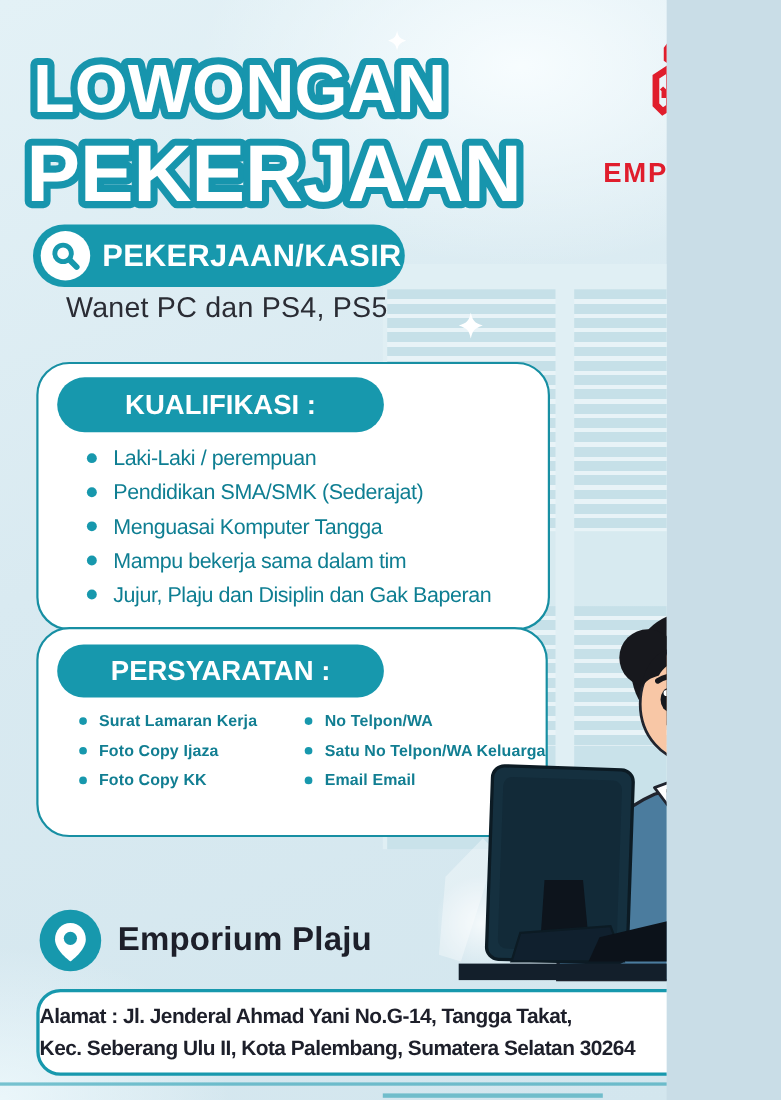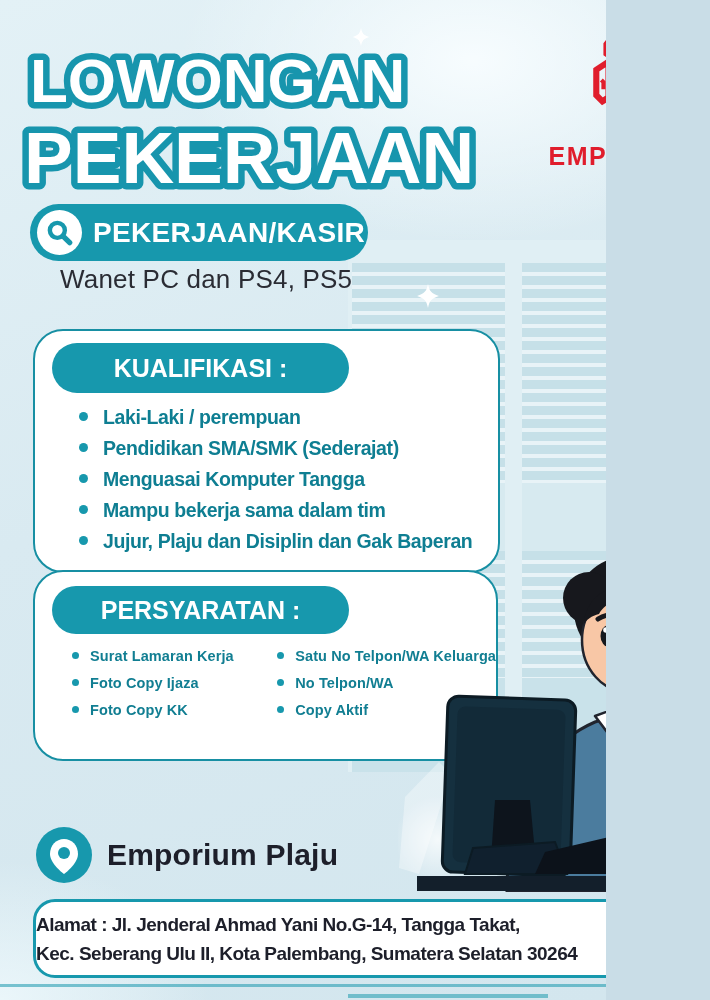--- a/index.html
+++ b/index.html
@@ -38,21 +38,21 @@
     align-items:center;justify-content:center;flex:0 0 auto;}
   .pos-badge .label{color:#ffffff;font-weight:bold;font-size:28px;letter-spacing:.3px;margin-left:11px;}
   .subtitle{position:absolute;left:60px;top:264px;font-size:26px;color:#2a2c34;z-index:2;letter-spacing:.2px;}
 
   
   .card{position:absolute;background:#ffffff;border:2px solid #178fa3;border-radius:30px;z-index:2;}
   .card-pill{background:#1798ad;border-radius:25px;color:#ffffff;font-weight:bold;
     display:flex;align-items:center;justify-content:center;}
   .card1{left:33px;top:313px;width:467px;height:244px;margin-top:16px;}
   .card1 .card-pill{margin:12px 0 0 17px;width:297px;height:50px;font-size:25px;}
-  .q-list{list-style:none;margin:13px 0 0 0;padding:0 10px 0 44px;font-weight:bold;}
+  .q-list{list-style:none;margin:13px 0 0 0;padding:0 10px 0 44px;}
   .q-list li{position:relative;padding-left:24px;margin-bottom:8px;font-size:19.5px;
     letter-spacing:-0.4px;color:#0e7e92;white-space:nowrap;}
   .q-list li::before{content:"";position:absolute;left:0;top:6px;width:9px;height:9px;border-radius:50%;background:#1798ad;}
 
   .card2{left:33px;top:570px;width:465px;height:191px;}
   .card2 .card-pill{margin:14px 0 0 17px;width:297px;height:48px;font-size:25px;}
   .r-cols{display:flex;margin-top:14px;gap:24px;}
   .r-list{list-style:none;margin:0;padding:0;}
   .r-list li{position:relative;padding-left:18px;margin-bottom:11px;font-size:14.5px;font-weight:bold;
     color:#117e92;white-space:nowrap;letter-spacing:.1px;}
@@ -147,23 +147,23 @@
 
   <div class="card card2">
     <div class="card-pill">PERSYARATAN :</div>
     <div class="r-cols">
       <ul class="r-list r-col-left">
         <li>Surat Lamaran Kerja</li>
         <li>Foto Copy Ijaza</li>
         <li>Foto Copy KK</li>
       </ul>
       <ul class="r-list r-col-right">
+        <li>No Telpon/WA</li>
         <li>Satu No Telpon/WA Keluarga</li>
-        <li>No Telpon/WA</li>
-        <li>Copy Aktif</li>
+        <li>Email Email</li>
       </ul>
     </div>
   </div>
 
   <svg class="man-svg" width="315" height="340" viewBox="0 0 315 340">
 
     <polygon points="10,245 44,210 56,222 24,322 4,316" fill="#ffffff" opacity="0.35"></polygon>
 
     <circle cx="233" cy="58" r="54" fill="#17181d"></circle>
     <circle cx="194" cy="46" r="26" fill="#17181d"></circle>

